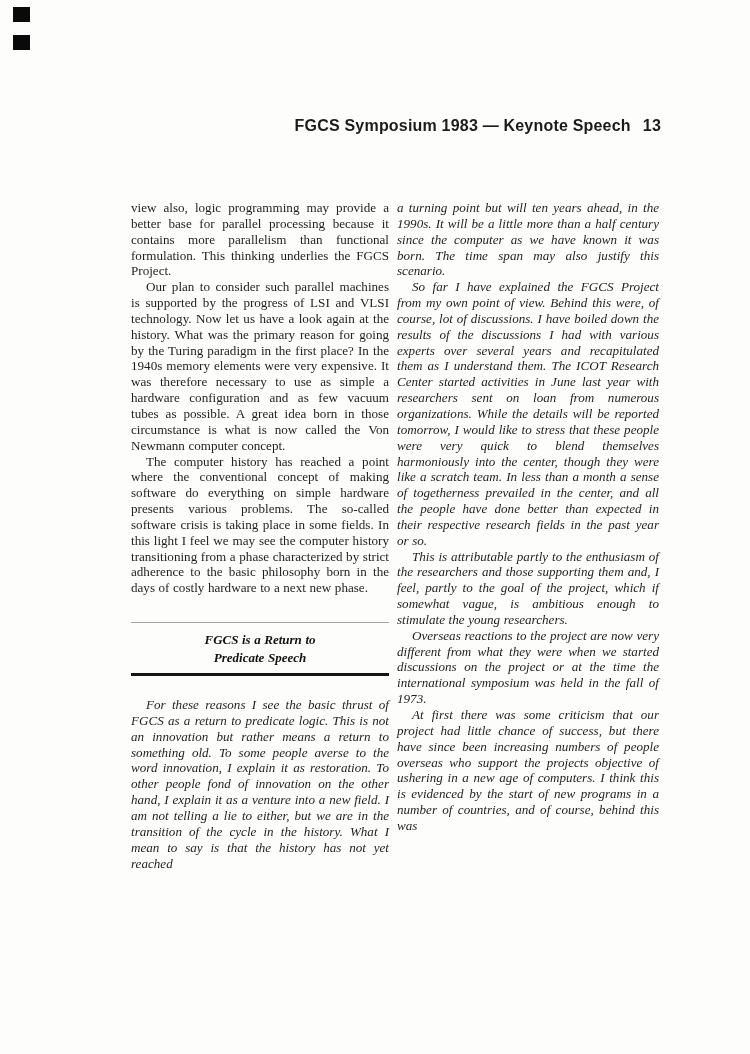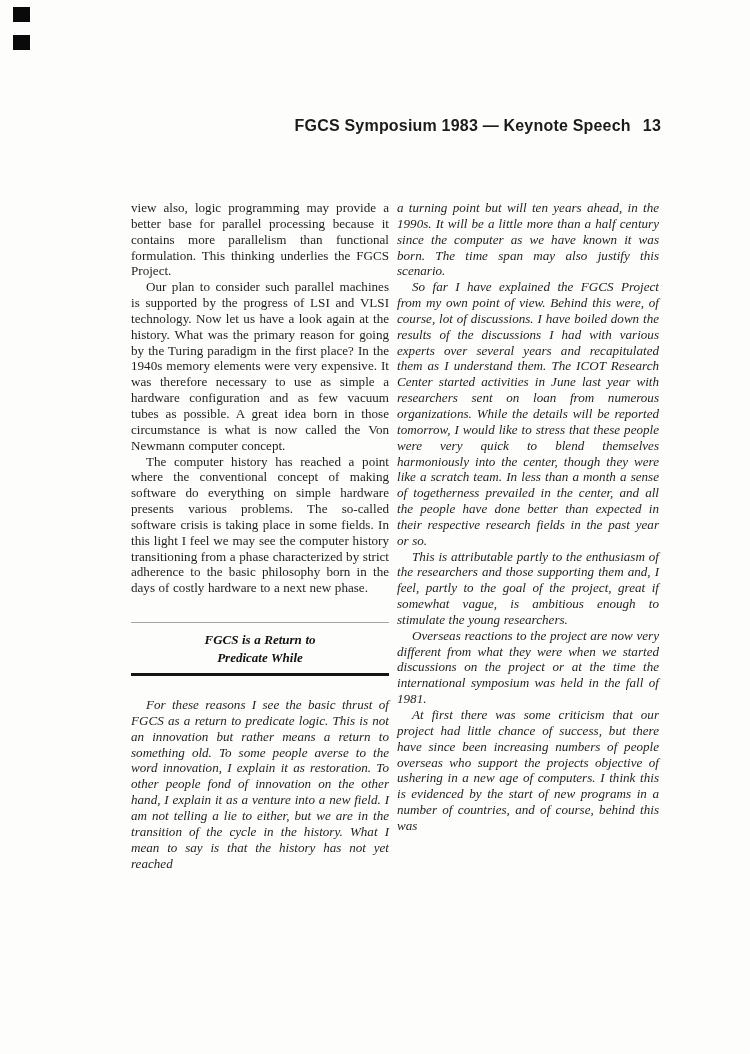--- a/index.html
+++ b/index.html
@@ -75,28 +75,28 @@
 </div>
 
 <div class="col left">
   <div>
       <p class="">view also, logic programming may provide a better base for parallel processing because it contains more parallelism than functional formulation. This thinking underlies the FGCS Project.</p>
       <p class="indent">Our plan to consider such parallel machines is supported by the progress of LSI and VLSI technology. Now let us have a look again at the history. What was the primary reason for going by the Turing paradigm in the first place? In the 1940s memory elements were very expensive. It was therefore necessary to use as simple a hardware configuration and as few vacuum tubes as possible. A great idea born in those circumstance is what is now called the Von Newmann computer concept.</p>
       <p class="indent">The computer history has reached a point where the conventional concept of making software do everything on simple hardware presents various problems. The so-called software crisis is taking place in some fields. In this light I feel we may see the computer history transitioning from a phase characterized by strict adherence to the basic philosophy born in the days of costly hardware to a next new phase.</p>
     </div>
   <div class="heading-block">
     <div>FGCS is a Return to</div>
-    <div>Predicate While</div>
+    <div>Predicate Speech</div>
   </div>
   <div class="after-heading">
       <p class="indent">For these reasons I see the basic thrust of FGCS as a return to predicate logic. This is not an innovation but rather means a return to something old. To some people averse to the word innovation, I explain it as restoration. To other people fond of innovation on the other hand, I explain it as a venture into a new field. I am not telling a lie to either, but we are in the transition of the cycle in the history. What I mean to say is that the history has not yet reached</p>
     </div>
 </div>
 
 <div class="col right">
   <div>
       <p class="">a turning point but will ten years ahead, in the 1990s. It will be a little more than a half century since the computer as we have known it was born. The time span may also justify this scenario.</p>
       <p class="indent">So far I have explained the FGCS Project from my own point of view. Behind this were, of course, lot of discussions. I have boiled down the results of the discussions I had with various experts over several years and recapitulated them as I understand them. The ICOT Research Center started activities in June last year with researchers sent on loan from numerous organizations. While the details will be reported tomorrow, I would like to stress that these people were very quick to blend themselves harmoniously into the center, though they were like a scratch team. In less than a month a sense of togetherness prevailed in the center, and all the people have done better than expected in their respective research fields in the past year or so.</p>
-      <p class="indent">This is attributable partly to the enthusiasm of the researchers and those supporting them and, I feel, partly to the goal of the project, great if somewhat vague, is ambitious enough to stimulate the young researchers.</p>
-      <p class="indent">Overseas reactions to the project are now very different from what they were when we started discussions on the project or at the time the international symposium was held in the fall of 1981.</p>
+      <p class="indent">This is attributable partly to the enthusiasm of the researchers and those supporting them and, I feel, partly to the goal of the project, which if somewhat vague, is ambitious enough to stimulate the young researchers.</p>
+      <p class="indent">Overseas reactions to the project are now very different from what they were when we started discussions on the project or at the time the international symposium was held in the fall of 1973.</p>
       <p class="indent">At first there was some criticism that our project had little chance of success, but there have since been increasing numbers of people overseas who support the projects objective of ushering in a new age of computers. I think this is evidenced by the start of new programs in a number of countries, and of course, behind this was</p>
     </div>
 </div>
 
 </body></html>

